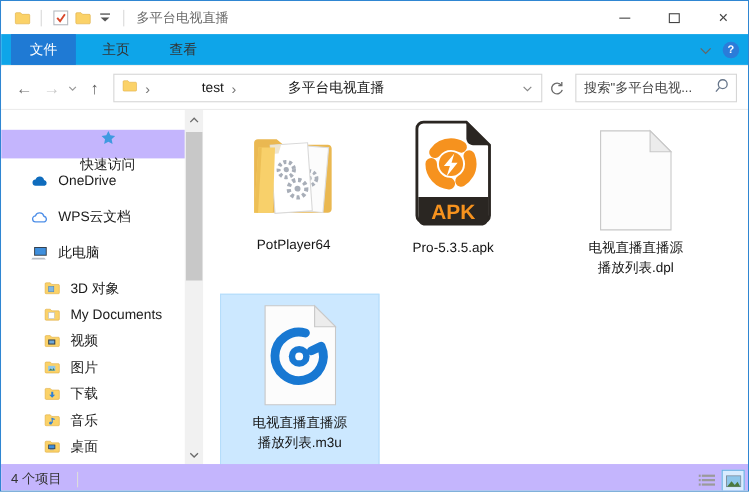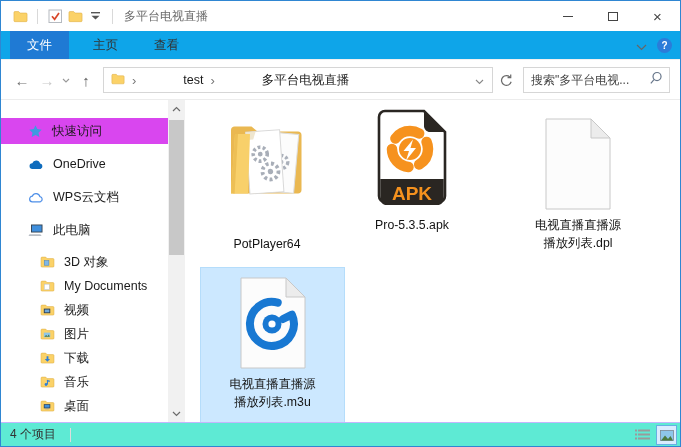--- a/index.html
+++ b/index.html
@@ -58,38 +58,38 @@
   .searchbox input::placeholder{ color:#454545; opacity:1; }
   
   .main{ position:absolute; left:0; top:99px; right:0; bottom:24px;
     display:flex; background:#fff; }
   .sidebar{ position:relative; width:184px; flex:none; overflow:hidden;
     padding-top:18px; }
   .side-item{ height:26px; display:flex; align-items:center; gap:9px;
     padding-left:27px; margin-bottom:7px; font-size:12.5px; color:#1a1a1a;
     width:167px; white-space:nowrap; }
   .side-item.child{ height:24px; margin-bottom:0; padding-left:39px; }
-  .side-item.selected{ background:#d946ef; }
+  .side-item.selected{ background:#c4b5fd;flex-direction:column; }
   .side-item .ic{ flex:none; display:flex; }
   .side-scroll{ position:absolute; right:0; top:0; bottom:0; width:17px;
     background:#f1f1f1; }
   .scroll-arrow{ position:absolute; left:0; width:17px; height:17px;
     display:flex; align-items:center; justify-content:center; }
   .scroll-thumb{ position:absolute; left:1px; top:20px; width:15px; height:135px;
     background:#c8c8c8; }
   .content{ position:relative; flex:1; background:#fff; }
   .cell{ position:absolute; width:146px; display:flex; flex-direction:column;
     align-items:center; text-align:center; }
   .cell .icon-wrap{ display:flex; align-items:flex-end; justify-content:center; }
   .cell .label{ font-size:12.3px; line-height:18px; color:#141414; margin-top:5px; }
   .cell.selected{ background:#cce8ff; border:1px solid #b5ddfb; }
   
   .statusbar{ position:absolute; left:0; right:0; bottom:0; height:24px;
-    border-top:1px solid #c4b5fd; display:flex; align-items:center;
-    padding-left:9px; font-size:12px; color:#333; background:#5eead4; }
+    border-top:3px solid #c4b5fd; display:flex; align-items:center;
+    padding-left:9px; font-size:12px; color:#333; background:#c4b5fd; }
   .status-sep{ width:1px; height:14px; background:#dcdcdc; margin-left:14px; }
   .view-toggles{ position:absolute; right:3px; top:0; height:24px;
     display:flex; align-items:center; gap:3px; }
   .view-btn{ width:21px; height:20px; display:flex; align-items:center;
     justify-content:center; }
   .view-btn.active{ background:#d9ecff; border:1px solid #66b0e3; }
 </style>
 </head>
 <body>
 
@@ -310,21 +310,21 @@
         <span class="scroll-arrow" style="bottom:0">
           <svg width="9" height="6" viewBox="0 0 9 6">
               <path d="M1 1l3.5 3.5L8 1" fill="none" stroke="#6b6b6b" stroke-width="1.2"></path>
             </svg>
         </span>
       </div>
     </div>
 
     <div class="content">
 
-      <div class="cell" style="left:9px; top:8px;gap:22px;">
+      <div class="cell" style="left:9px; top:8px;">
         <div class="icon-wrap" style="height:100px">
           <svg width="92" height="88" viewBox="0 0 92 88">
             <path d="M10 10c0-2 1.5-3.5 3.5-3.5h17l6 5H77c2 0 3.5 1.5 3.5 3.5v55c0 2-1.5 3.5-3.5 3.5H13.5c-2 0-3.5-1.5-3.5-3.5z" fill="#eab851"></path>
             <g transform="rotate(5 60 45)">
               <rect x="46" y="13" width="29" height="59" fill="#fcfcfc" stroke="#dcdcdc"></rect>
               <circle cx="60" cy="42" r="6.5" fill="none" stroke="#aab0ba" stroke-width="3.4" stroke-dasharray="2.6 2.2"></circle>
               <circle cx="60" cy="42" r="2.2" fill="#aab0ba"></circle>
             </g>
             <g transform="rotate(-4 42 45)">
               <rect x="27" y="11" width="34" height="62" fill="#ffffff" stroke="#d9d9d9"></rect>

